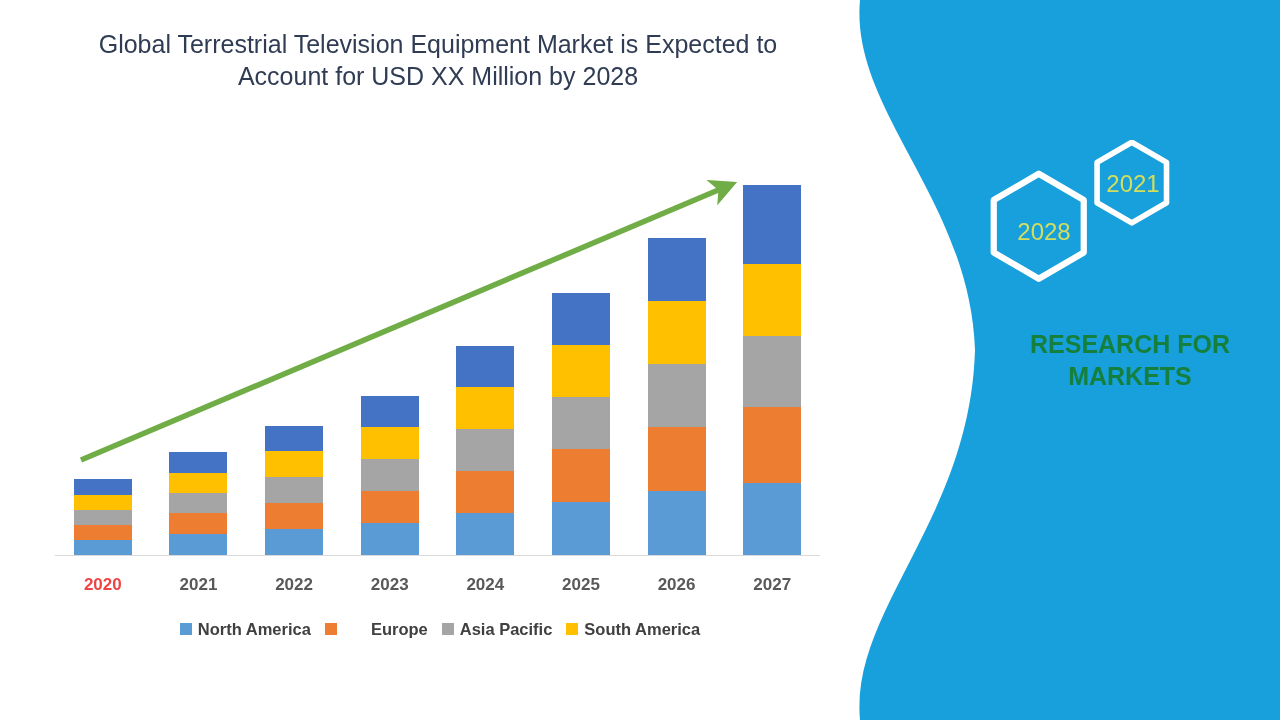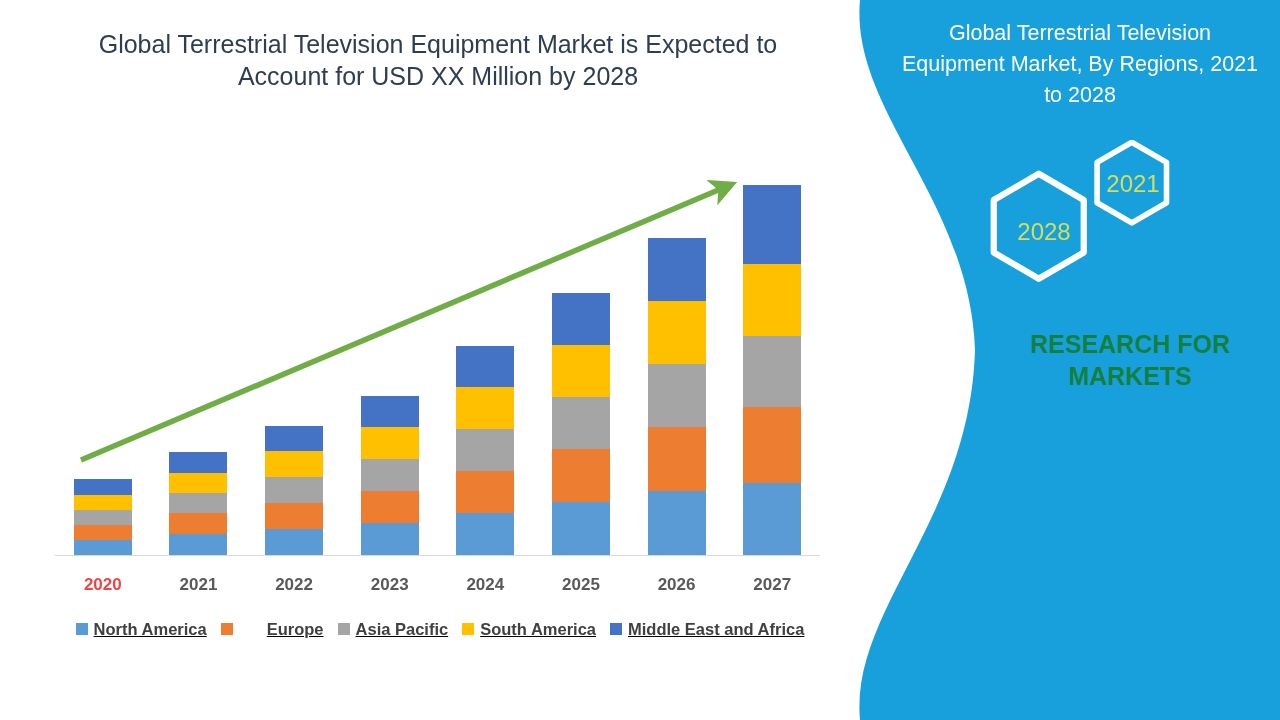--- a/index.html
+++ b/index.html
@@ -92,36 +92,35 @@
   .xtick{
     width:58px;text-align:center;
     color:#595959;font-size:17px;font-weight:bold;
   }
   .legend{
     position:absolute;
     left:50px;top:616px;width:780px;height:26px;
     display:flex;align-items:center;justify-content:center;
     gap:14px;
   }
-  .legend-item{display:flex;align-items:center;gap:6px;text-decoration:underline;}
+  .legend-item{display:flex;align-items:center;gap:6px;}
   .swatch{width:12px;height:12px;display:inline-block;}
   .legend-label{color:#404040;font-size:16.5px;font-weight:bold;white-space:nowrap;}
 </style>
 </head>
 <body>
 
 <div id="stage">
 
   <div class="right-panel" style="background: rgb(23, 160, 219);"></div>
 
   <svg class="wave-mask" viewBox="0 0 180 720" preserveAspectRatio="none">
     <path d="M0,0 L40,0 C30,110 150,200 155,350 C150,520 30,610 40,720 L0,720 Z" fill="#ffffff"></path>
   </svg>
 
-  <div class="panel-heading">Global Terrestrial Television Equipment Market, By Regions, 2021 to 2028</div>
 
   <div class="hex-wrap">
     <svg width="230" height="165" viewBox="0 0 230 165">
 
       <polygon points="27,60 63,39 99,60 99,102 63,123 27,102" transform="translate(0,0) scale(1.25) translate(-12,-12)" fill="none" stroke="#ffffff" stroke-width="5" stroke-linejoin="round"></polygon>
 
       <polygon points="117,22 148,4 179,22 179,58 148,76 117,58" transform="translate(0,0) scale(1.12) translate(-8,-2)" fill="none" stroke="#ffffff" stroke-width="5" stroke-linejoin="round"></polygon>
     </svg>
     <div style="position:absolute;left:14px;top:78px;width:110px;text-align:center;
                 color:#D5DE5C;font-size:24px;">2028</div>
@@ -224,19 +223,15 @@
         <span class="legend-label" style="color: rgb(64, 64, 64); padding-left: 28px;">Europe</span>
       </div>
       <div class="legend-item">
         <span class="swatch" style="background: rgb(165, 165, 165);"></span>
         <span class="legend-label" style="color: rgb(64, 64, 64);">Asia Pacific</span>
       </div>
       <div class="legend-item">
         <span class="swatch" style="background: rgb(255, 192, 0);"></span>
         <span class="legend-label" style="color: rgb(64, 64, 64);">South America</span>
       </div>
-      <div class="legend-item">
-        <span class="swatch" style="background: rgb(68, 114, 196);"></span>
-        <span class="legend-label" style="color: rgb(64, 64, 64);">Middle East and Africa</span>
-      </div>
     </div>
 
 </div>
 
 </body></html>

